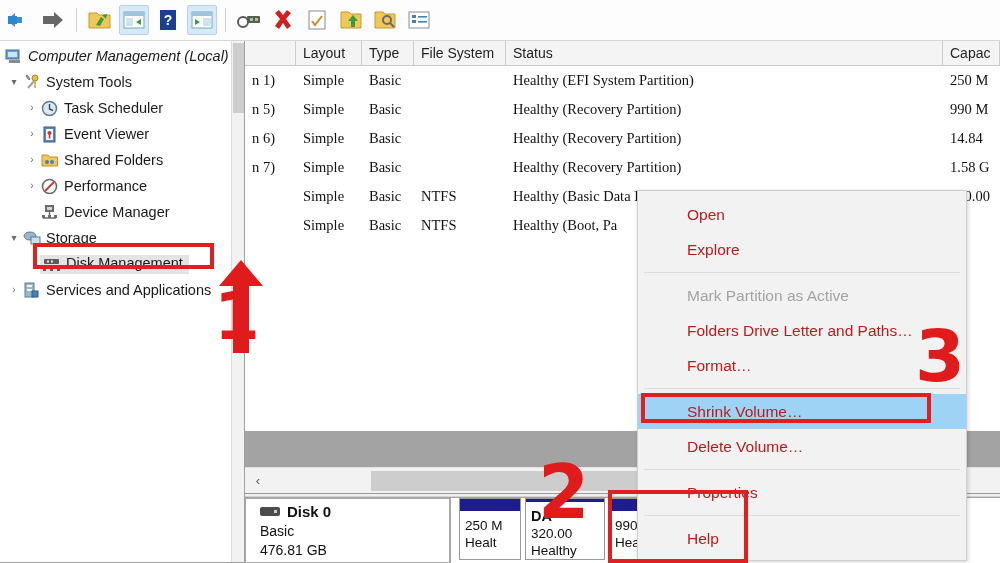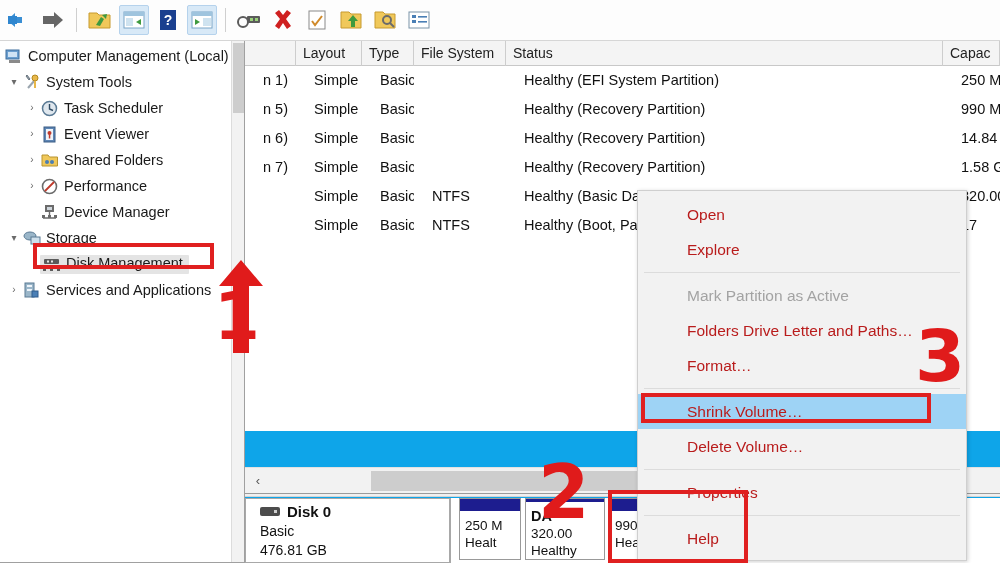--- a/index.html
+++ b/index.html
@@ -102,21 +102,21 @@
   .tree-scroll .thumb {
     position:absolute; left:1px; top:2px; width:11px; height:70px;
     background:#cdcdcd;
   }
 
   
   .right-pane {
     width: 755px;
     height: 522px;
     position: relative;
-    background: #0ea5e9;
+    background: #a3a3a3;
   }
 
   
   .vol-list {
     position: absolute;
     left: 0; top: 0;
     width: 755px;
     height: 390px;
     background: #fff;
     overflow: hidden;
@@ -143,24 +143,25 @@
     display: flex;
     height: 29px;
     align-items: center;
     font-size: 14.5px;
     color: #111;
     white-space: nowrap;
   }
   .vl-row .cell {
     height: 29px;
     line-height: 29px;
-    padding-left: 18px;
+    padding-left: 7px;
     overflow: hidden;
     white-space: nowrap;
     flex: none;
+    font-family: Liberation Serif, serif;
   }
   .c-name  { width: 51px; text-align: left; }
   .c-layout{ width: 66px; }
   .c-type  { width: 52px; }
   .c-fs    { width: 92px; }
   .c-status{ width: 437px; }
   .c-cap   { width: 57px; }
 
   
   .hscroll {
@@ -385,21 +386,21 @@
         <rect x="10" y="10" width="9" height="1.6" fill="#4a7fb5"></rect>
       </svg>
     </div>
   </div>
 
   <div class="body-wrap">
 
     <div class="tree-pane">
       <div class="tree-inner">
 
-        <div class="tnode" style="padding-left:2px;">
+        <div class="tnode" style="padding-left:2px;font-style:italic;">
           <span class="tico">
             <svg width="17" height="15" viewBox="0 0 17 15">
               <rect x="1" y="1" width="13" height="9" fill="#6b9fd0" stroke="#3e6f9e"></rect>
               <rect x="3" y="3" width="9" height="5" fill="#cfe3f5"></rect>
               <rect x="4" y="11" width="11" height="3" fill="#8a8a8a"></rect>
             </svg>
           </span>
           <span class="tlabel">Computer Management (Local)</span>
         </div>
 

